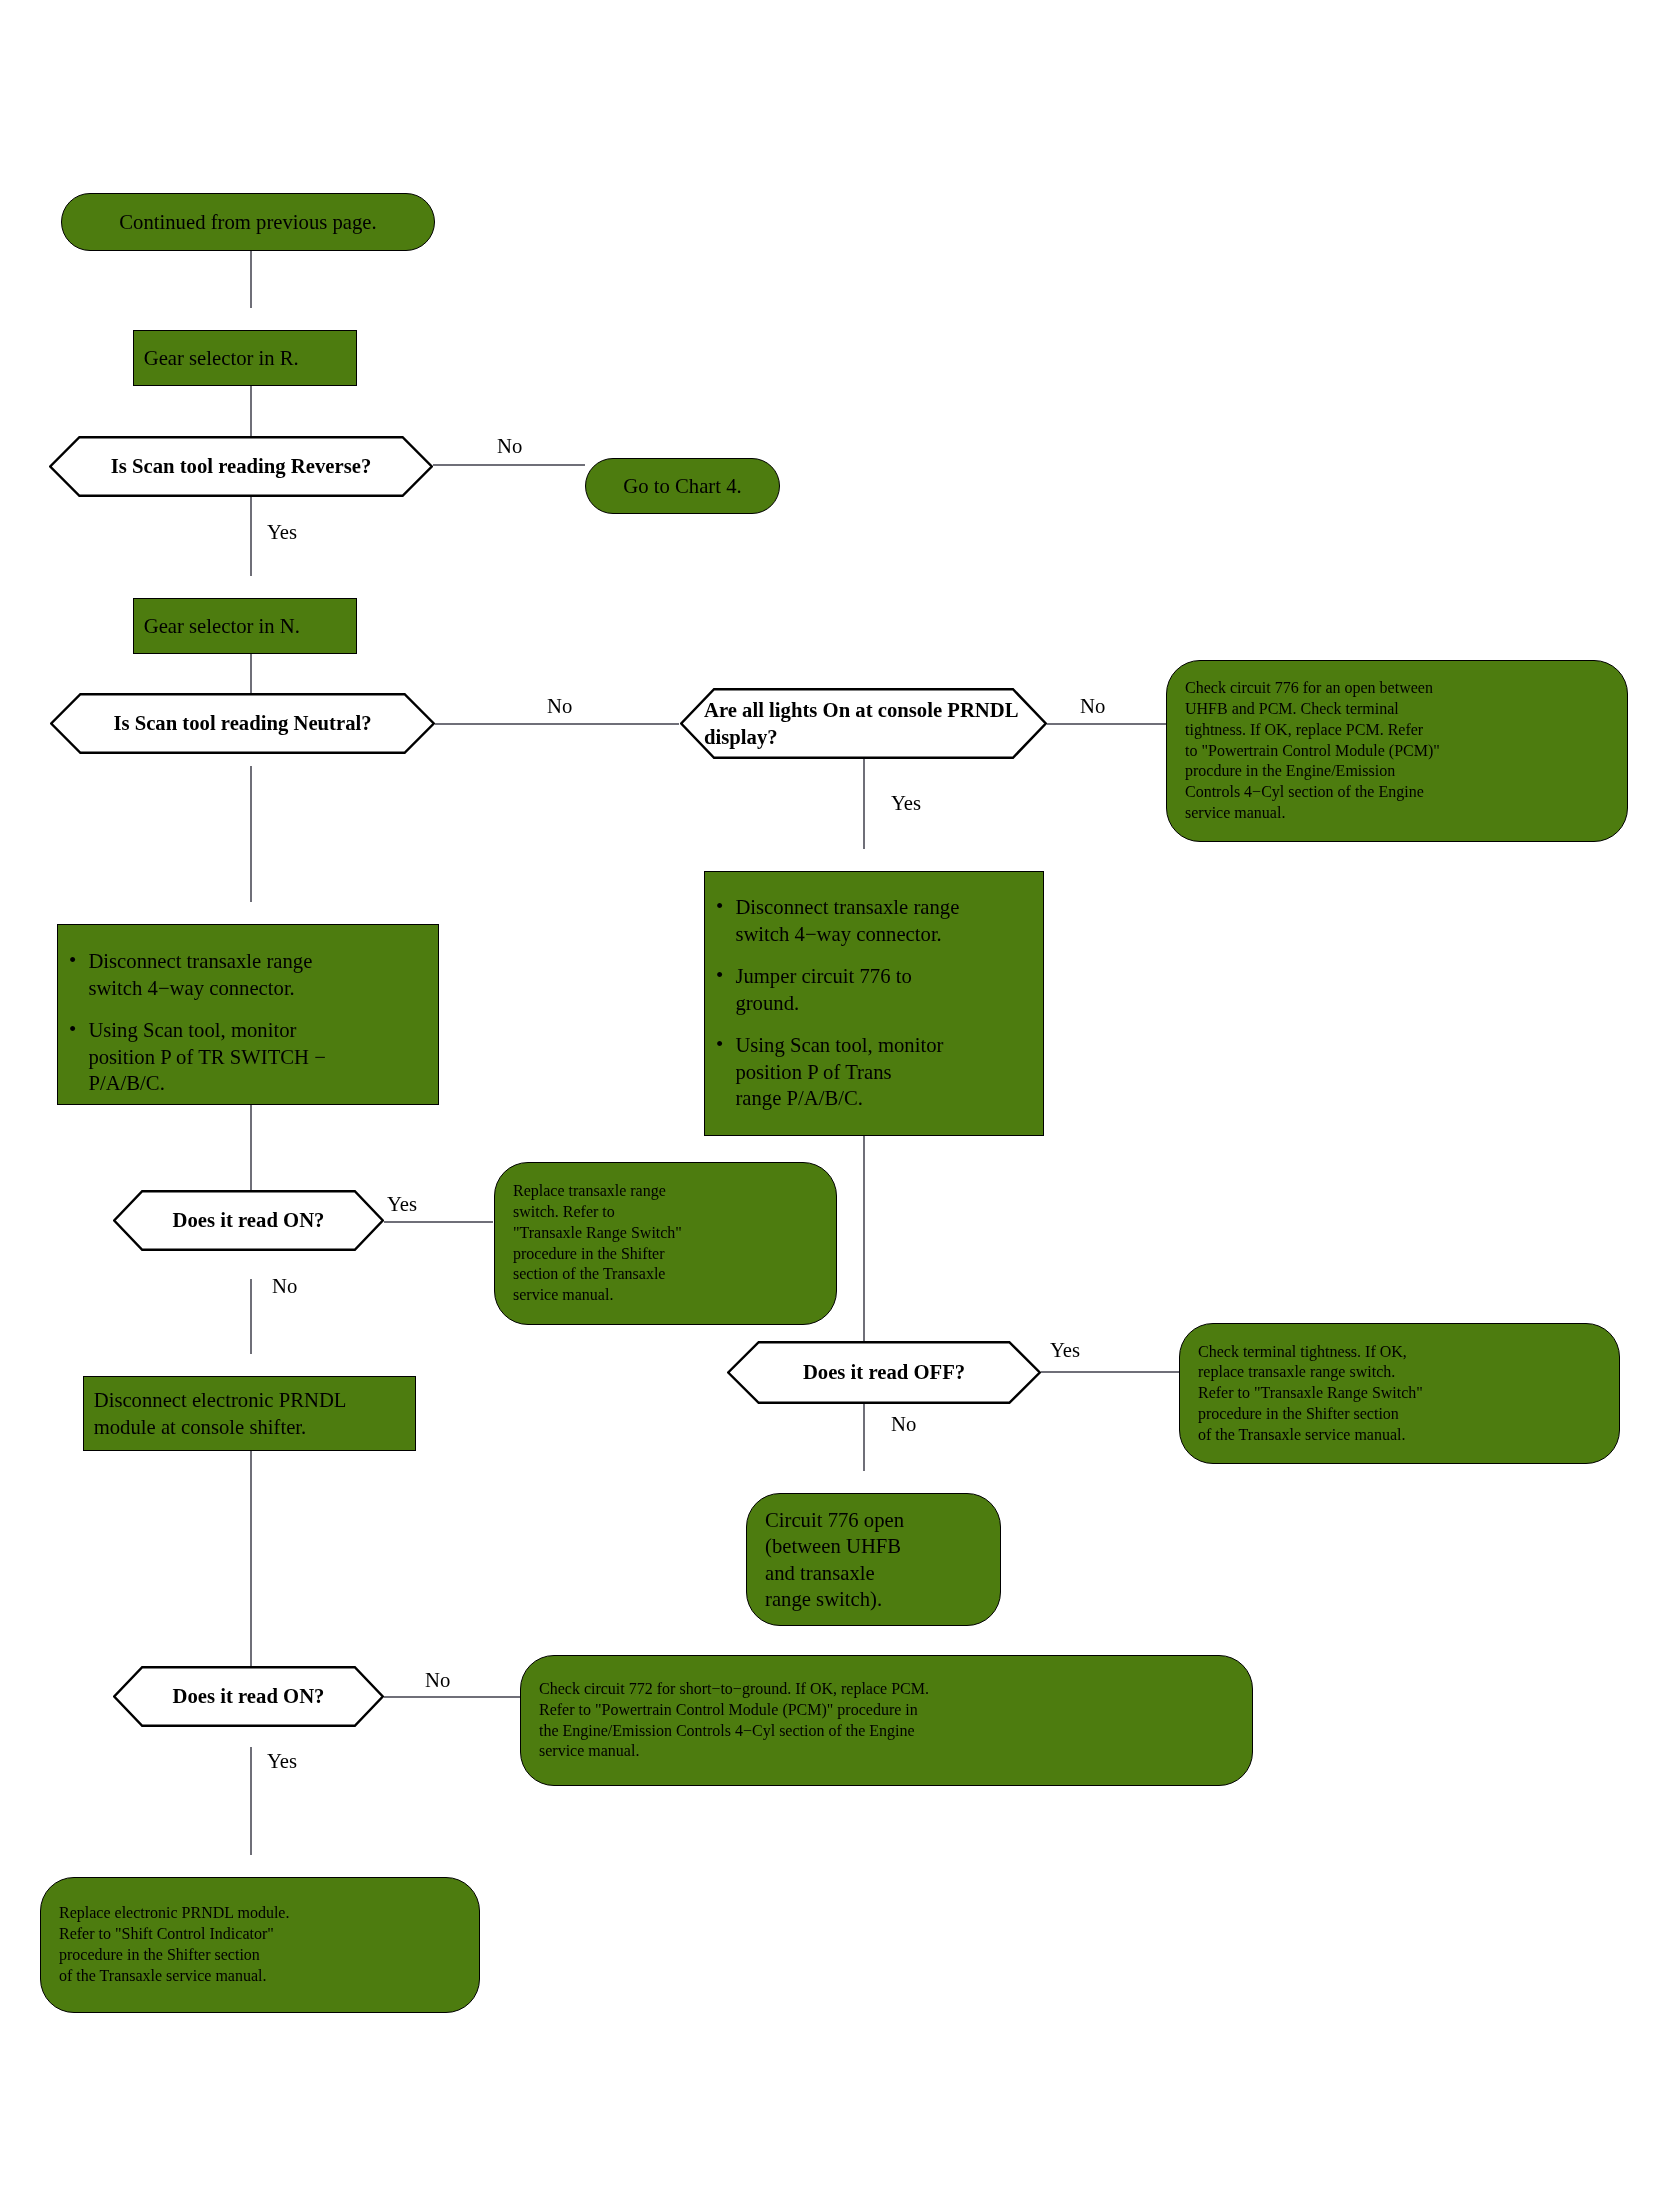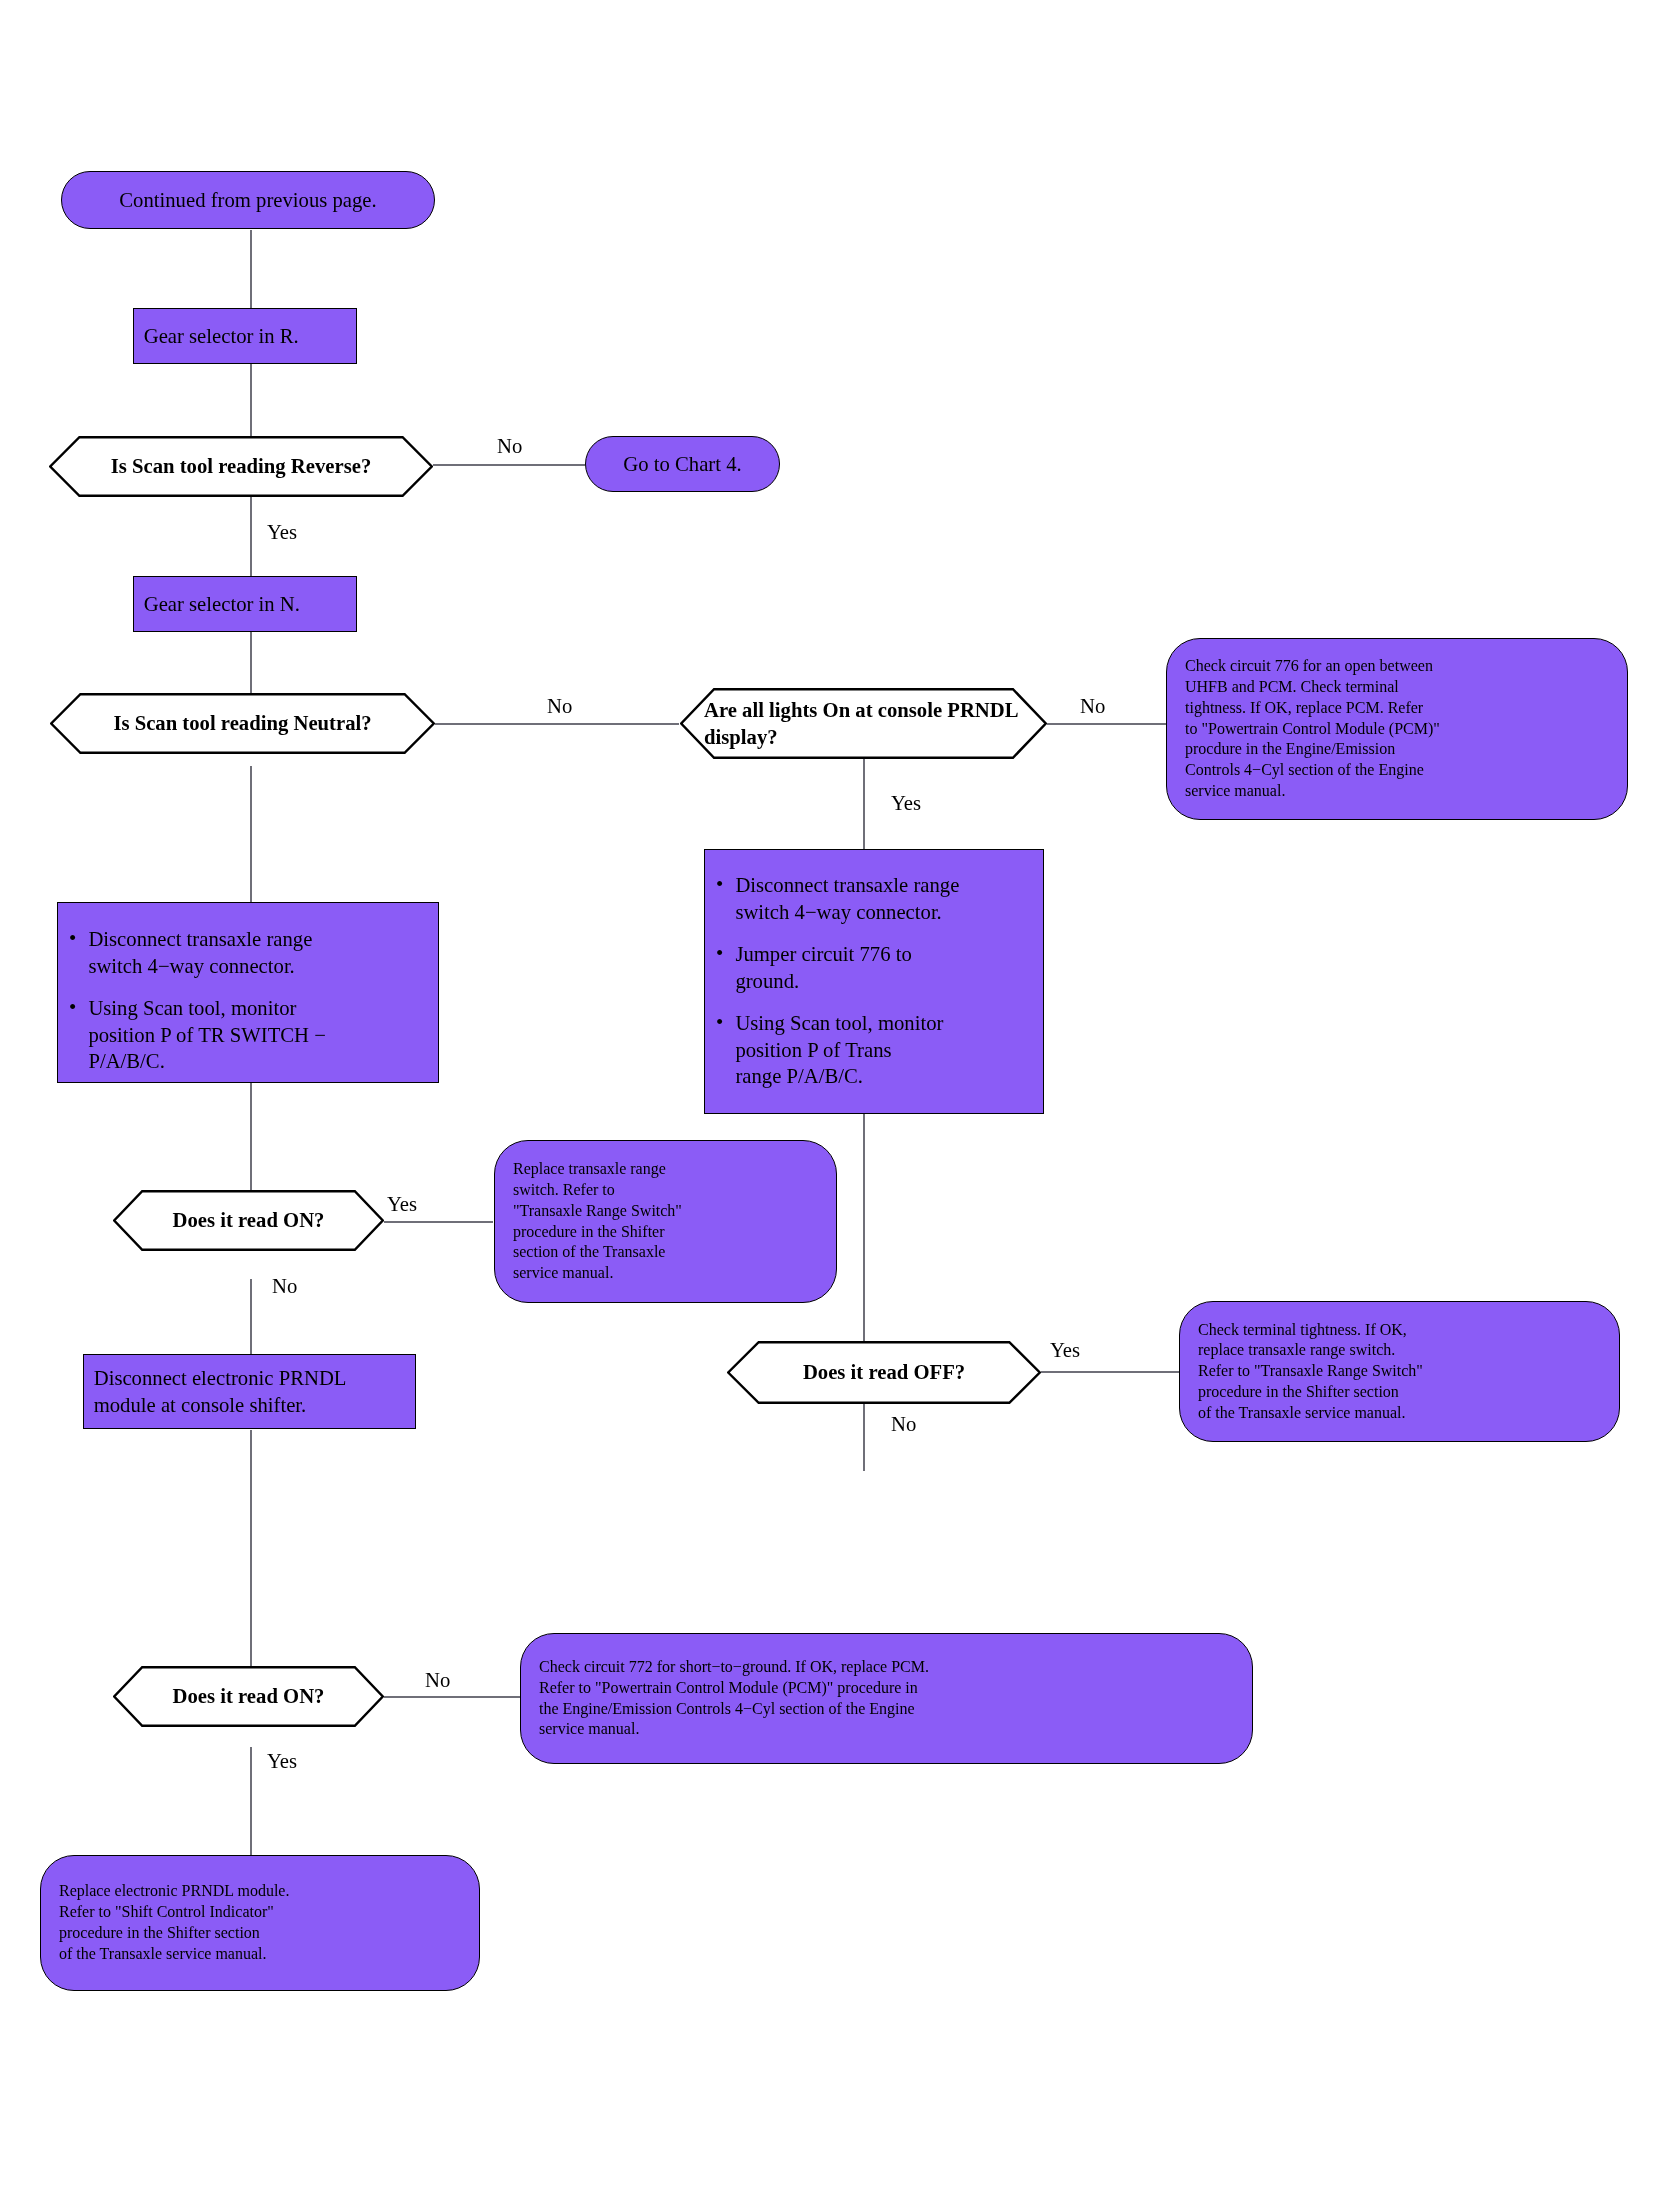--- a/index.html
+++ b/index.html
@@ -29,21 +29,22 @@
     letter-spacing: 0.3px;
     line-height: 1.16;
     white-space: pre-line;
   }
   
   .node {
     position: absolute;
     box-sizing: border-box;
     display: flex;
     align-items: center;
-    background: #8b5cf6;
+    background: #4d7c0f;
+    margin-top: 22px;
   }
   .node .txt {
     display: block;
     width: 100%;
     white-space: pre-line;
   }
   
   .rect {
     border: 1.8px solid #000000;
     padding: 6px 9.7px;
@@ -250,20 +251,26 @@
   </div>
 
   <div class="node callout f33" style="left:1179px; top:1301px; width:441px; height:141px;">
     <span class="txt">Check terminal tightness. If OK,
 replace transaxle range switch.
 Refer to "Transaxle Range Switch"
 procedure in the Shifter section
 of the Transaxle service manual.</span>
   </div>
 
+  <div class="node callout f34" style="left:746px; top:1471px; width:255px; height:133px;">
+    <span class="txt">Circuit 776 open
+(between UHFB
+and transaxle
+range switch).</span>
+  </div>
 
   <div class="hex f34" style="left:113px; top:1666px; width:271px; height:61px;">
     <svg viewBox="0 0 446 100" preserveAspectRatio="none">
       <polygon points="48,2 398,2 444,50 398,98 48,98 2,50" fill="#ffffff" stroke="#000000" stroke-width="4"></polygon>
     </svg>
     <span class="txt" style="padding:0 14.6px;">Does it read ON?</span>
   </div>
 
   <div class="node callout f33" style="left:520px; top:1633px; width:733px; height:131px;">
     <span class="txt">Check circuit 772 for short−to−ground. If OK, replace PCM.

